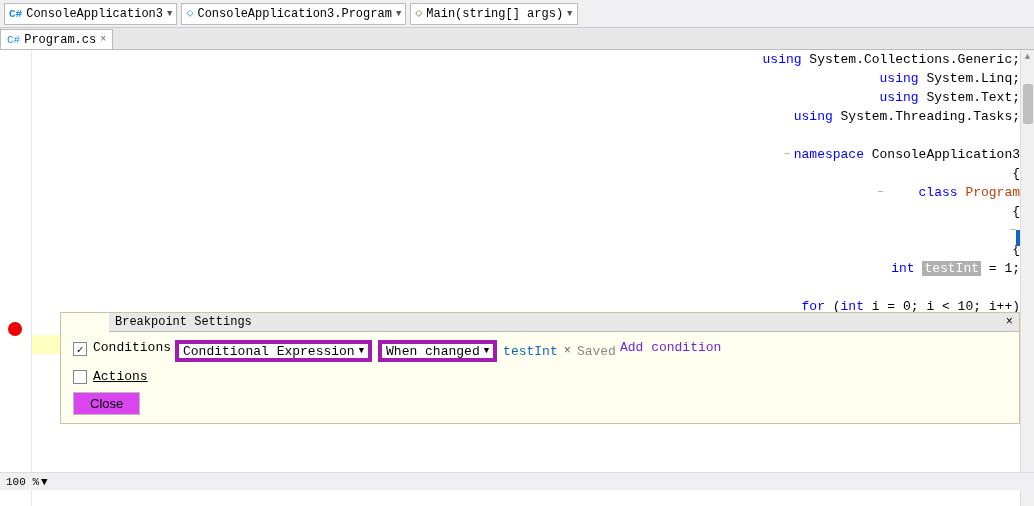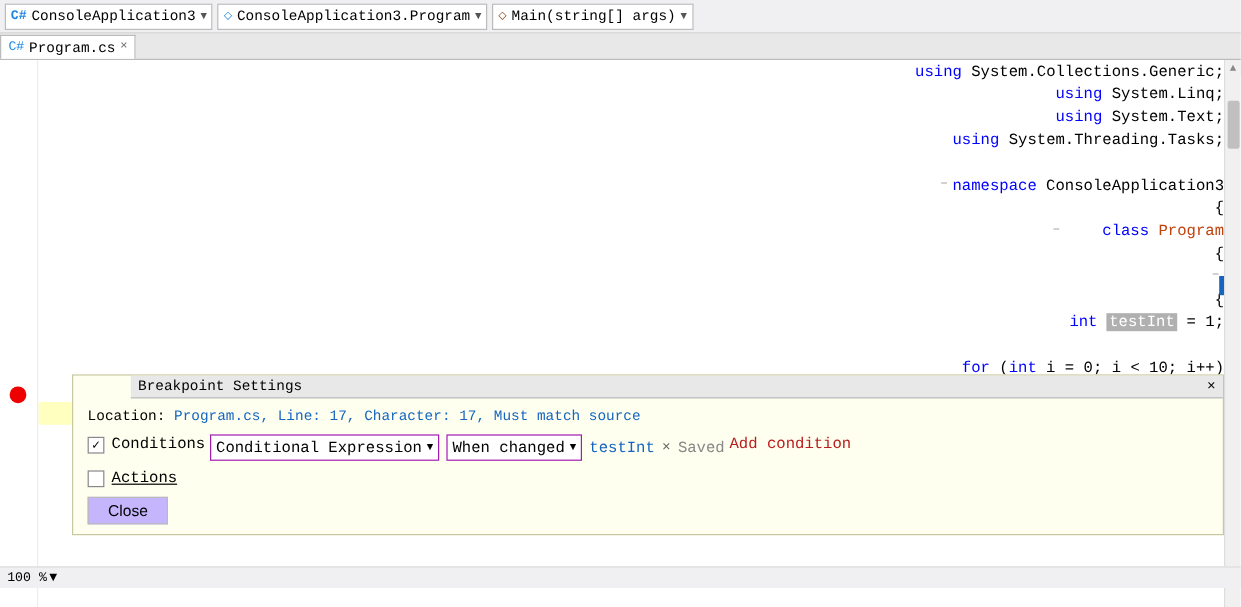--- a/index.html
+++ b/index.html
@@ -242,21 +242,21 @@
     }
 
     .bp-row {
       display: flex;
       align-items: center;
       gap: 6px;
       font-size: 13px;
     }
 
     .bp-dropdown {
-      border: 1px solid #a21caf;
+      border: 4px solid #a21caf;
       background: #fff;
       height: 22px;
       display: flex;
       align-items: center;
       padding: 0 4px;
       gap: 4px;
       font-size: 13px;
       cursor: pointer;
     }
     .bp-dropdown .arr { font-size: 9px; }
@@ -271,36 +271,36 @@
       cursor: pointer;
       font-size: 12px;
     }
 
     .bp-saved {
       color: #888;
       font-size: 13px;
     }
 
     .add-condition {
-      color: #b91c1c;
+      color: #6d28d9;
       font-size: 13px;
       cursor: pointer;
       text-decoration: none;
     }
 
     .bp-actions-section {
       display: flex;
       align-items: center;
       gap: 6px;
       margin-top: 4px;
       text-decoration: underline;
     }
 
     .bp-close-btn {
-      background: #c4b5fd;
+      background: #d946ef;
       border: 1px solid #bbb;
       padding: 3px 16px;
       font-size: 13px;
       cursor: pointer;
       margin-top: 8px;
       display: inline-block;
     }
 
     
     .status-bar {
@@ -491,24 +491,20 @@
     </div>
   </div>
 
   <div class="bp-panel">
     <div class="bp-panel-header">
       <span>Breakpoint Settings</span>
       <span style="cursor:pointer;">×</span>
     </div>
     <div class="bp-panel-body">
       
-      <div class="bp-location">
-        <span style="font-weight:normal;">Location:</span>
-        <a href="#">Program.cs, Line: 17, Character: 17, Must match source</a>
-      </div>
 
       
       <div class="bp-section">
         <div class="bp-checkbox checked"></div>
         <div class="bp-section-content">
           <span class="bp-section-title">Conditions</span>
           <div class="bp-row">
             <div class="bp-dropdown">
               <span>Conditional Expression</span>
               <span class="arr">▼</span>

